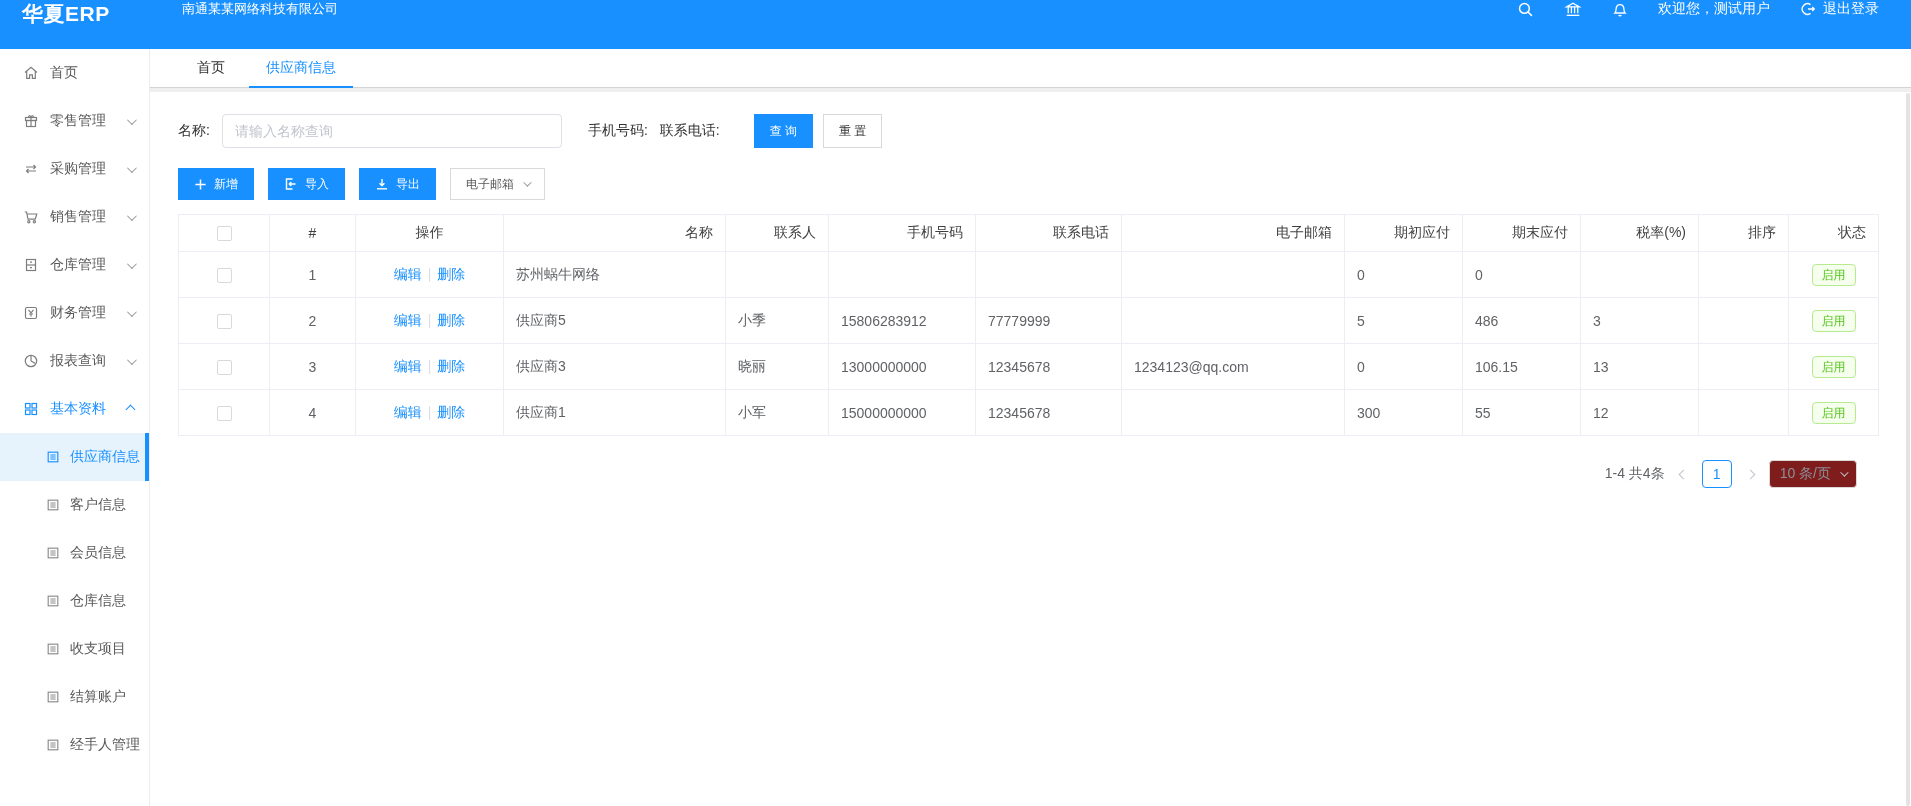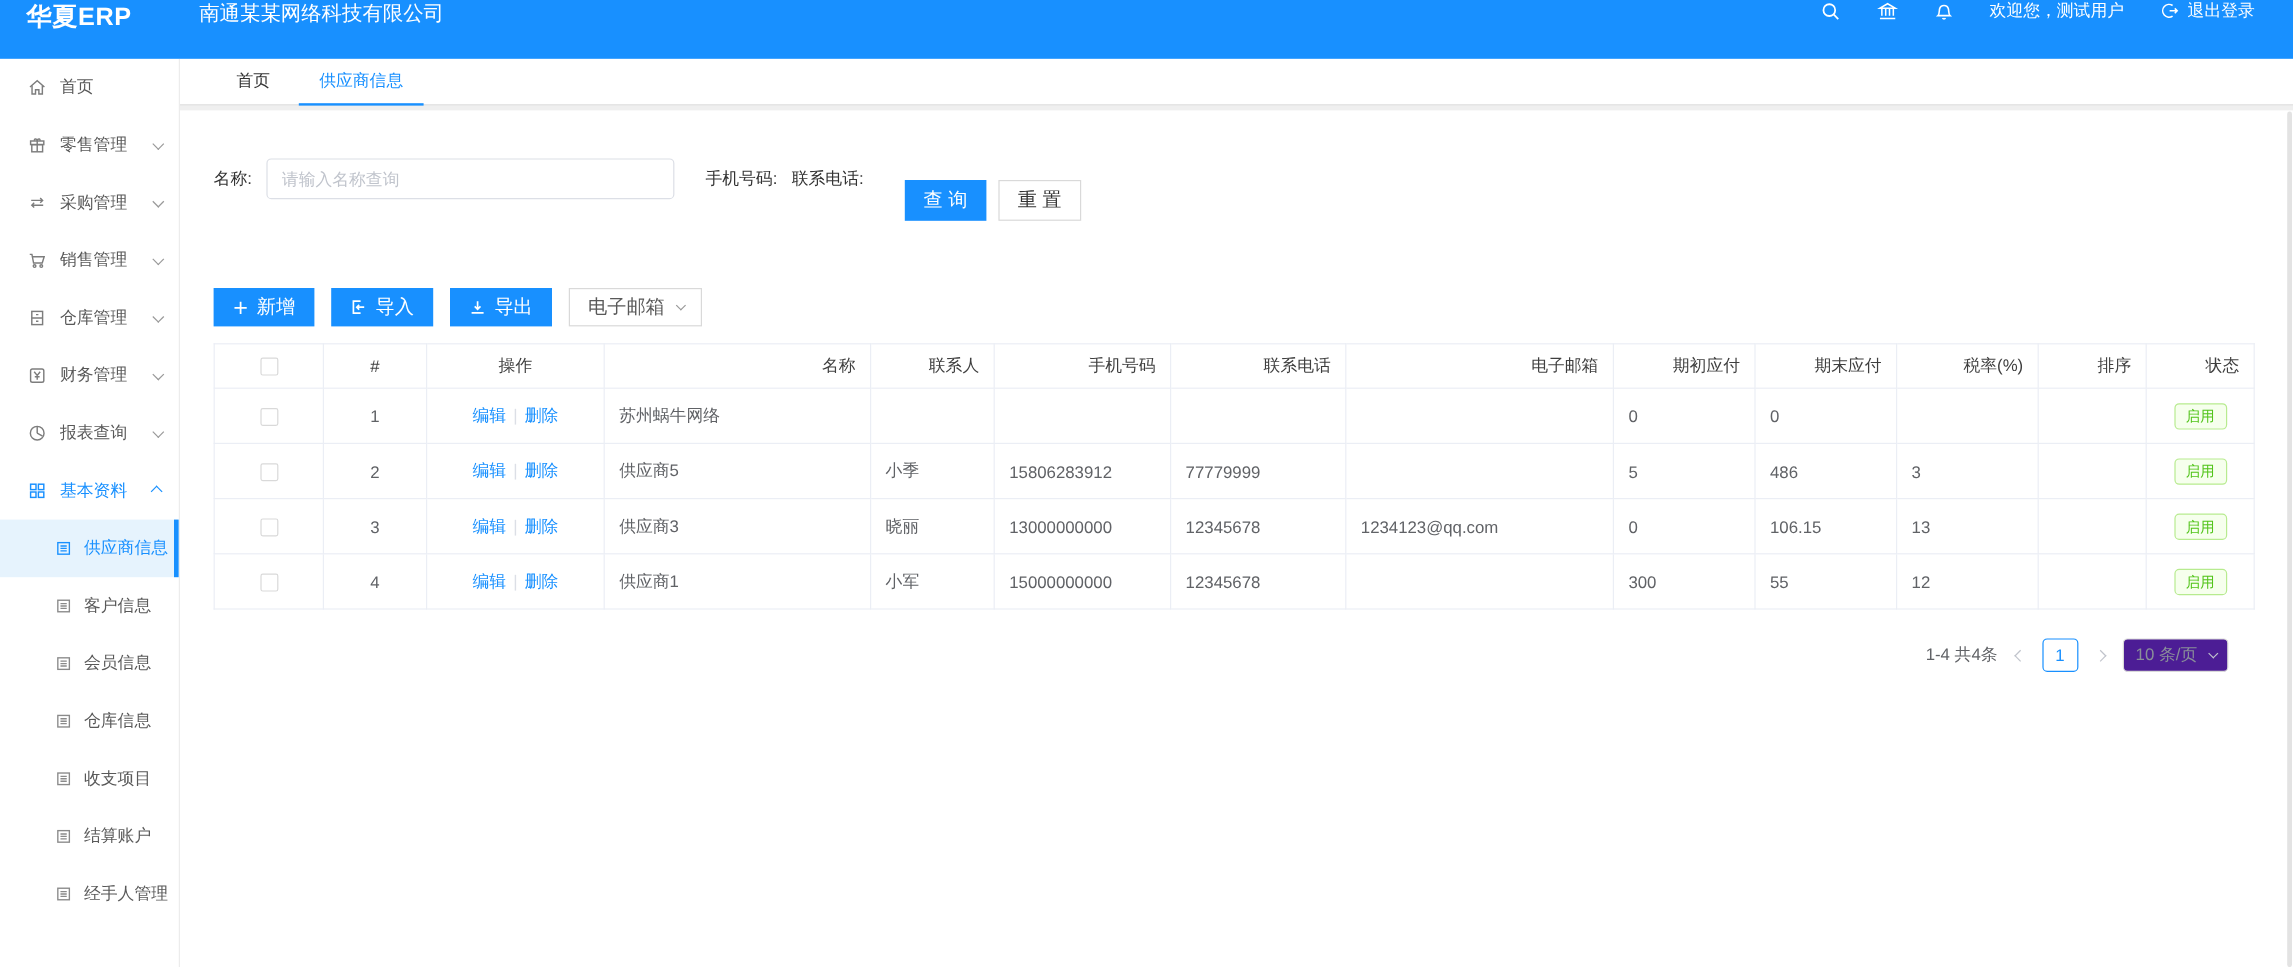--- a/index.html
+++ b/index.html
@@ -7,21 +7,21 @@
   body {
     width:1911px; height:806px; position:relative; background:#fff;
     font-family:"Liberation Sans","DejaVu Sans",sans-serif; font-size:14px; color:#333;
   }
   svg.ic { display:block; }
 
   
   .topbar { position:absolute; top:0; left:0; width:100%; height:49px; background:#1890ff;
             display:flex; align-items:flex-start; color:#fff; z-index:10; }
   .logo { width:150px; padding-left:22px; font-size:21px; font-weight:bold; letter-spacing:.5px; }
-  .company { font-size:17px; margin-left:16px; }
+  .company { font-size:13px; margin-left:32px; }
   .topbar-right { margin-left:auto; display:flex; align-items:center; gap:30px; padding-right:32px; font-size:14px; }
   .tb-icon { cursor:pointer; display:flex; align-items:center; }
   .logout { display:flex; align-items:center; gap:7px; cursor:pointer; }
 
   
   .sidebar { position:absolute; top:49px; left:0; bottom:0; width:150px; background:#fff;
              border-right:1px solid #ececec; overflow:hidden; }
   .side-item { height:48px; display:flex; align-items:center; gap:11px; padding-left:23px;
                color:#595959; cursor:pointer; position:relative; }
   .side-item .mi { color:#7d7d7d; }
@@ -54,22 +54,22 @@
 
   
   .filter-row { display:flex; align-items:center; }
   .f-label { color:#333; margin-right:12px; white-space:nowrap; }
   .f-input { height:34px; border:1px solid #dcdfe6; border-radius:4px; padding:0 12px; font-size:14px;
              color:#606266; outline:none; font-family:inherit; }
   .f-input::placeholder { color:#c0c4cc; }
   .w1 { width:340px; margin-right:26px; }
   .w2 { width:315px; margin-right:26px; }
   .w3 { width:258px; }
-  .btn { height:34px; border-radius:0; font-size:16px; padding:0 15px; display:inline-flex; align-items:center;
-         justify-content:center; border:1px solid transparent; cursor:pointer; font-family:inherit; white-space:nowrap;margin-top:36px; }
+  .btn { height:34px; border-radius:0; font-size:12px; padding:0 15px; display:inline-flex; align-items:center;
+         justify-content:center; border:1px solid transparent; cursor:pointer; font-family:inherit; white-space:nowrap; }
   .btn-primary { background:#1890ff; color:#fff; }
   .btn-plain { background:#fff; border-color:#d9d9d9; color:#333; }
   .ml22 { margin-left:22px; } .ml10 { margin-left:10px; }
 
   
   .toolbar { margin-top:20px; display:flex; align-items:center; gap:14px; }
   .btn-tool { height:32px; gap:7px; }
   .btn-batch { height:32px; gap:9px; color:#595959; }
 
   
@@ -87,21 +87,21 @@
   .tag { display:inline-block; padding:4px 9px; background:#f6ffed; border:1px solid #b7eb8f; color:#52c41a;
          border-radius:4px; font-size:12px; line-height:1; }
 
   
   .pager { margin-top:24px; display:flex; justify-content:flex-end; align-items:center; gap:13px;
            color:#606266; padding-right:26px; }
   .pg-arrow { display:flex; align-items:center; cursor:pointer; padding:0 2px; }
   .page-box { width:30px; height:28px; border:1px solid #1890ff; color:#1890ff; border-radius:4px;
               display:flex; align-items:center; justify-content:center; background:#fff; cursor:pointer; }
   .size-select { height:28px; border:1px solid #d9d9d9; border-radius:4px; display:flex; align-items:center;
-                 gap:9px; padding:0 10px; color:#8a8f99; background:#4c1d95; cursor:pointer; }
+                 gap:9px; padding:0 10px; color:#8a8f99; background:#7f1d1d; cursor:pointer; }
 </style>
 </head>
 <body>
 
 <div class="topbar">
   <div class="logo">华夏ERP</div>
   <div class="company">南通某某网络科技有限公司</div>
   <div class="topbar-right">
     <span class="tb-icon">
       <svg class="ic" width="17" height="17" viewBox="0 0 16 16" fill="none" stroke="#fff" stroke-width="1.4">

